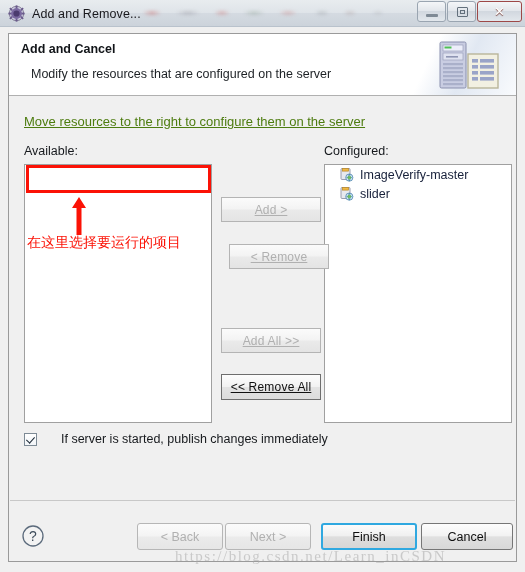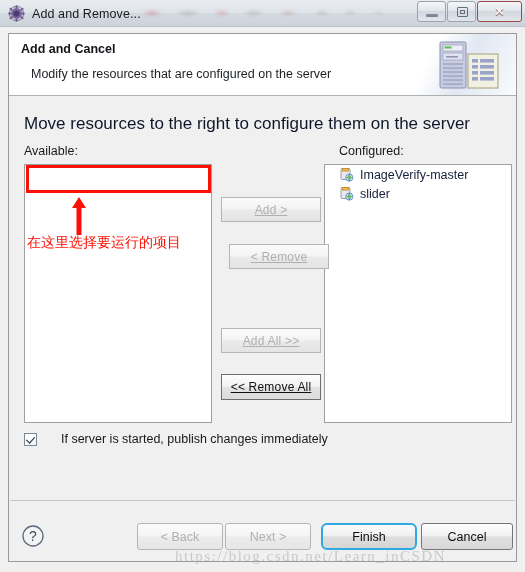--- a/index.html
+++ b/index.html
@@ -173,35 +173,35 @@
   .banner-art {
     position: absolute;
     right: 8px; top: 6px;
     width: 76px; height: 50px;
   }
 
   
   .intro {
     position: absolute;
     left: 15px; top: 80px;
-    font-size: 17px;
-    color: #0f172a;
+    font-size: 13px;
+    color: #4d7c0f;
+    text-decoration: underline;
   }
   .label-available {
     position: absolute;
     left: 15px; top: 110px;
     font-size: 12.5px;
     color: #16191d;
   }
   .label-configured {
     position: absolute;
     left: 315px; top: 110px;
     font-size: 12.5px;
     color: #16191d;
-    margin-left: 15px;
   }
 
   .listbox {
     position: absolute;
     background: #ffffff;
     border: 1px solid #a0a0a0;
     box-sizing: border-box;
     overflow: hidden;
   }
   .listbox.available {
@@ -339,21 +339,21 @@
     border: 1px solid #767676;
     background: linear-gradient(to bottom, #fdfdfd 0%, #f2f2f2 46%, #e0e0e0 52%, #d8d8d8 100%);
   }
   .fbtn.default {
     color: #0e0e0e;
     border: 2px solid #2fa8e0;
     background: linear-gradient(to bottom, #fbfbfb 0%, #f0f0f0 46%, #dedede 52%, #d6d6d6 100%);
   }
   .fbtn-back   { left: 128px; top: 489px; width: 86px; }
   .fbtn-next   { left: 216px; top: 489px; width: 86px; }
-  .fbtn-finish { left: 312px; top: 489px; width: 96px; border-radius: 6px; }
+  .fbtn-finish { left: 312px; top: 489px; width: 96px; }
   .fbtn-cancel { left: 412px; top: 489px; width: 92px; }
 
   .watermark {
     position: absolute;
     left: 175px; top: 548px;
     font-family: "Liberation Serif", "DejaVu Serif", serif;
     font-size: 15px;
     color: rgba(170,170,170,.55);
     letter-spacing: 1.5px;
     white-space: nowrap;

